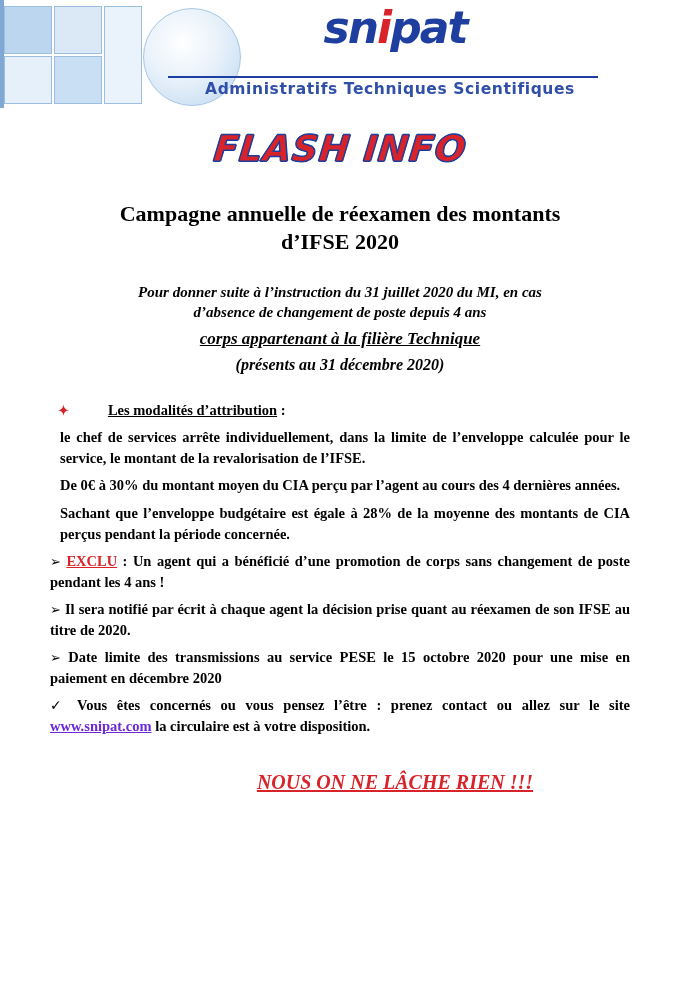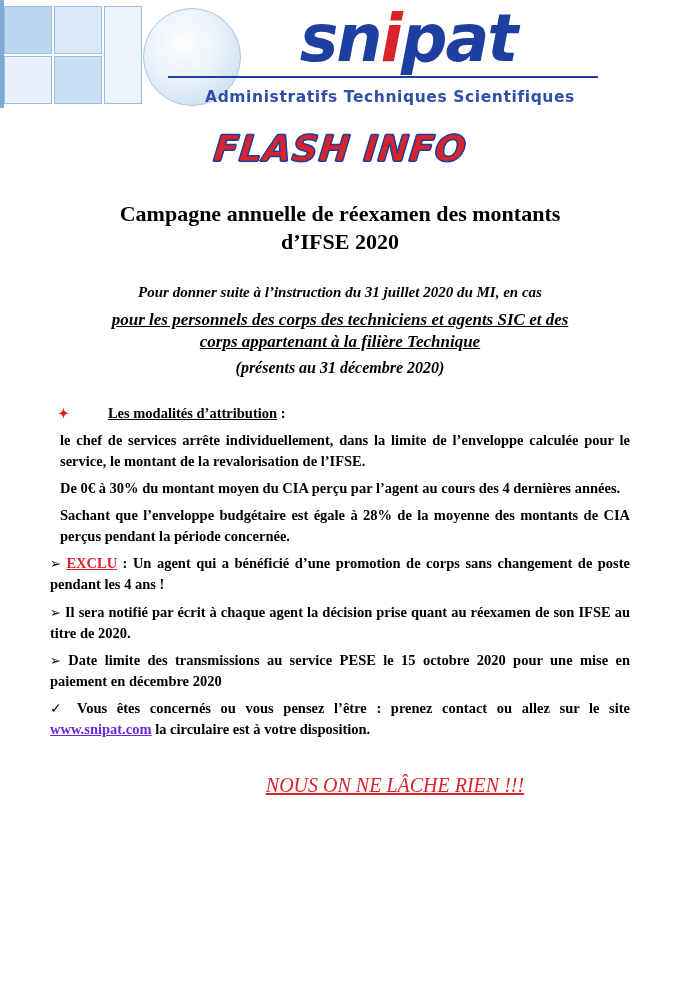--- a/index.html
+++ b/index.html
@@ -46,47 +46,47 @@
     left: 143px;
     top: 8px;
     width: 96px;
     height: 96px;
     border-radius: 50%;
     background: radial-gradient(circle at 40% 35%, #ffffff 0%, #e8f1fa 45%, #bcd7ef 100%);
     border: 1px solid #a8c7e4;
   }
   .logo-wordmark {
     position: absolute;
-    left: 173px;
+    left: 160px;
     top: 6px;
     width: 470px;
     text-align: center;
     font-family: "DejaVu Sans", sans-serif;
     font-weight: bold;
     font-style: italic;
-    font-size: 65px;
+    font-size: 44px;
     letter-spacing: -2px;
     color: #1f3fa0;
     line-height: 1;
   }
   .logo-wordmark .red {
     color: #d8232a;
   }
   .logo-rule {
     position: absolute;
     left: 168px;
     top: 76px;
     width: 430px;
     height: 2px;
     background: #1f3fa0;
   }
   .logo-tagline {
     position: absolute;
     left: 150px;
-    top: 88px;
+    top: 80px;
     width: 480px;
     text-align: center;
     font-family: "DejaVu Sans", sans-serif;
     font-size: 15.5px;
     font-weight: bold;
     letter-spacing: 0.6px;
     color: #2f4fa8;
   }
 
   
@@ -200,21 +200,21 @@
     font-size: 14px;
   }
   .link {
     color: #6d28d9;
     text-decoration: underline;
   }
   .closing {
     margin-top: 34px;
     text-align: center;
     color: #d8232a;
-    font-weight: normal;
+    font-weight: bold;
     font-style: italic;
     font-size: 20px;
     text-decoration: underline;
     padding-left: 110px;
   }
 </style>
 </head>
 <body>
 
 <div class="header">
@@ -239,23 +239,23 @@
   <span class="flash-info">FLASH INFO</span>
 </div>
 
 <div class="doc-title">
   <div>Campagne annuelle de réexamen des montants</div>
   <div>d’IFSE 2020</div>
 </div>
 
 <div class="intro">
   <div>Pour donner suite à l’instruction du 31 juillet 2020 du MI, en cas</div>
+  <div>d’absence de changement de poste depuis 4 ans</div>
 </div>
 <div class="intro-strong">
-  <div>pour les personnels des corps des techniciens et agents SIC et des</div>
   <div>corps appartenant à la filière Technique</div>
 </div>
 <div class="intro-sub">(présents au 31 décembre 2020)</div>
 
 <div class="body">
 
   <div class="bullet-head">
     <span class="marker-arrow">✦</span>
     <span><span class="label">Les modalités d’attribution</span><span> :</span></span>
   </div>

